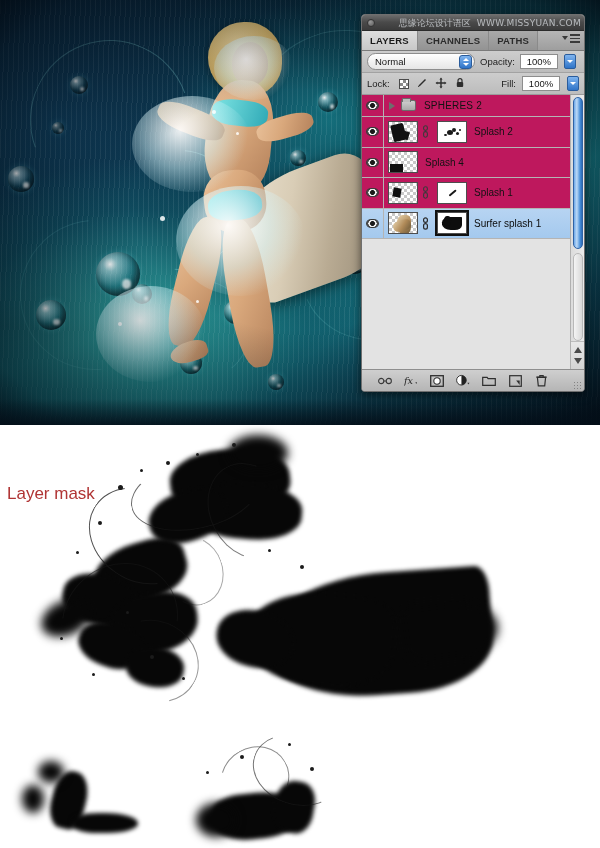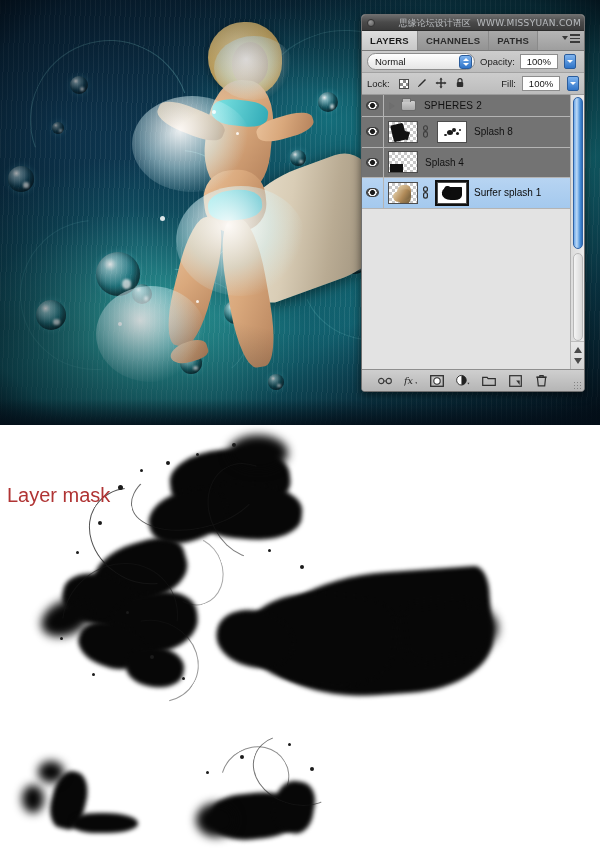--- a/index.html
+++ b/index.html
@@ -186,21 +186,21 @@
   }
   .spacer { flex: 1; }
 
   .ps-list {
     position: absolute; left:0; right:0; top: 80px; bottom: 22px;
     background: #e3e3e3; overflow: hidden;
   }
   .layer-row {
     position: relative; display:flex; align-items:center; height: 30.5px;
     border-bottom: 1px solid #b4b4b4;
-    background: #737373;
+    background: #be185d;
   }
   .layer-row.selected { background: linear-gradient(to bottom,#b7d4f2,#a4c9ee); }
   .layer-row.group-row { height: 22px; }
   .eye-cell {
     width: 22px; height:100%; display:flex; align-items:center; justify-content:center;
     border-right: 1px solid #b4b4b4; background: inherit;
   }
   .eye {
     width:13px;height:9px;border-radius:50%/60%;
     background: radial-gradient(circle at 50% 50%, #1a1a1a 0 2.2px, #f0f0f0 2.4px 4px, #4a4a4a 4.2px 100%);
@@ -301,21 +301,21 @@
   .m-blob { position:absolute; background:#070707; }
   .m-soft { filter: blur(2px); }
   .m-soft2 { filter: blur(5px); }
   .spray { position:absolute; border-radius:50%; background:#1b1b1b; }
   .water-wisp {
     position:absolute; border:1.5px solid rgba(25,25,25,.75); border-radius:50%;
     border-right-color:transparent; border-top-color:transparent;
   }
   .mask-label {
     position:absolute; left:368px; top:484px;
-    font-size:20px; color:#b03434; font-family:"Liberation Sans", sans-serif;
+    font-size:17px; color:#b03434; font-family:"Liberation Sans", sans-serif;
   }
 </style>
 </head>
 <body>
 
 <div id="page">
 
   <div id="artwork">
     <div class="art-bg"></div>
     <div class="art-stripes"></div>
@@ -462,36 +462,54 @@
               <rect x="2.6" y="6.6" width="3.8" height="5.6" rx="1.9" fill="none" stroke="#3a3a3a" stroke-width="1.1"></rect>
             </svg>
         </span>
         <span class="thumb maskthumb">
           <i class="mk-dot" style="left:9px;top:8px;width:6px;height:5px;"></i>
           <i class="mk-dot" style="left:14px;top:6px;width:4px;height:4px;"></i>
           <i class="mk-dot" style="left:18px;top:10px;width:3px;height:3px;"></i>
           <i class="mk-dot" style="left:6px;top:12px;width:3px;height:2px;"></i>
           <i class="mk-dot" style="left:21px;top:7px;width:2px;height:2px;"></i>
         </span>
-        <span class="layer-name">Splash 8</span>
+        <span class="layer-name">Splash 2</span>
       </div>
 
 
       <div class="layer-row">
         <span class="eye-cell">
             <i class="eye"></i>
           </span>
         <span class="thumb checker">
             <i class="blob b4"></i>
           </span>
         <span class="layer-name">Splash 4</span>
       </div>
 
 
 
+      <div class="layer-row">
+        <span class="eye-cell">
+            <i class="eye"></i>
+          </span>
+        <span class="thumb checker">
+            <i class="blob b3" style="left:4px;top:5px;width:8px;height:9px;"></i>
+          </span>
+        <span class="link-ic">
+          <svg width="9" height="13" viewBox="0 0 9 13">
+              <rect x="2.6" y="0.8" width="3.8" height="4.6" rx="1.9" fill="none" stroke="#3a3a3a" stroke-width="1.1"></rect>
+              <rect x="2.6" y="6.6" width="3.8" height="5.6" rx="1.9" fill="none" stroke="#3a3a3a" stroke-width="1.1"></rect>
+            </svg>
+        </span>
+        <span class="thumb maskthumb">
+          <i class="mk-streak" style="left:10px;top:9px;width:9px;height:1.6px;"></i>
+        </span>
+        <span class="layer-name">Splash 1</span>
+      </div>
 
       <div class="layer-row selected">
         <span class="eye-cell">
             <i class="eye"></i>
           </span>
         <span class="thumb checker">
             <i class="surf-mini"></i>
             <i class="surf-mini surf-mini2"></i>
           </span>
         <span class="link-ic">

